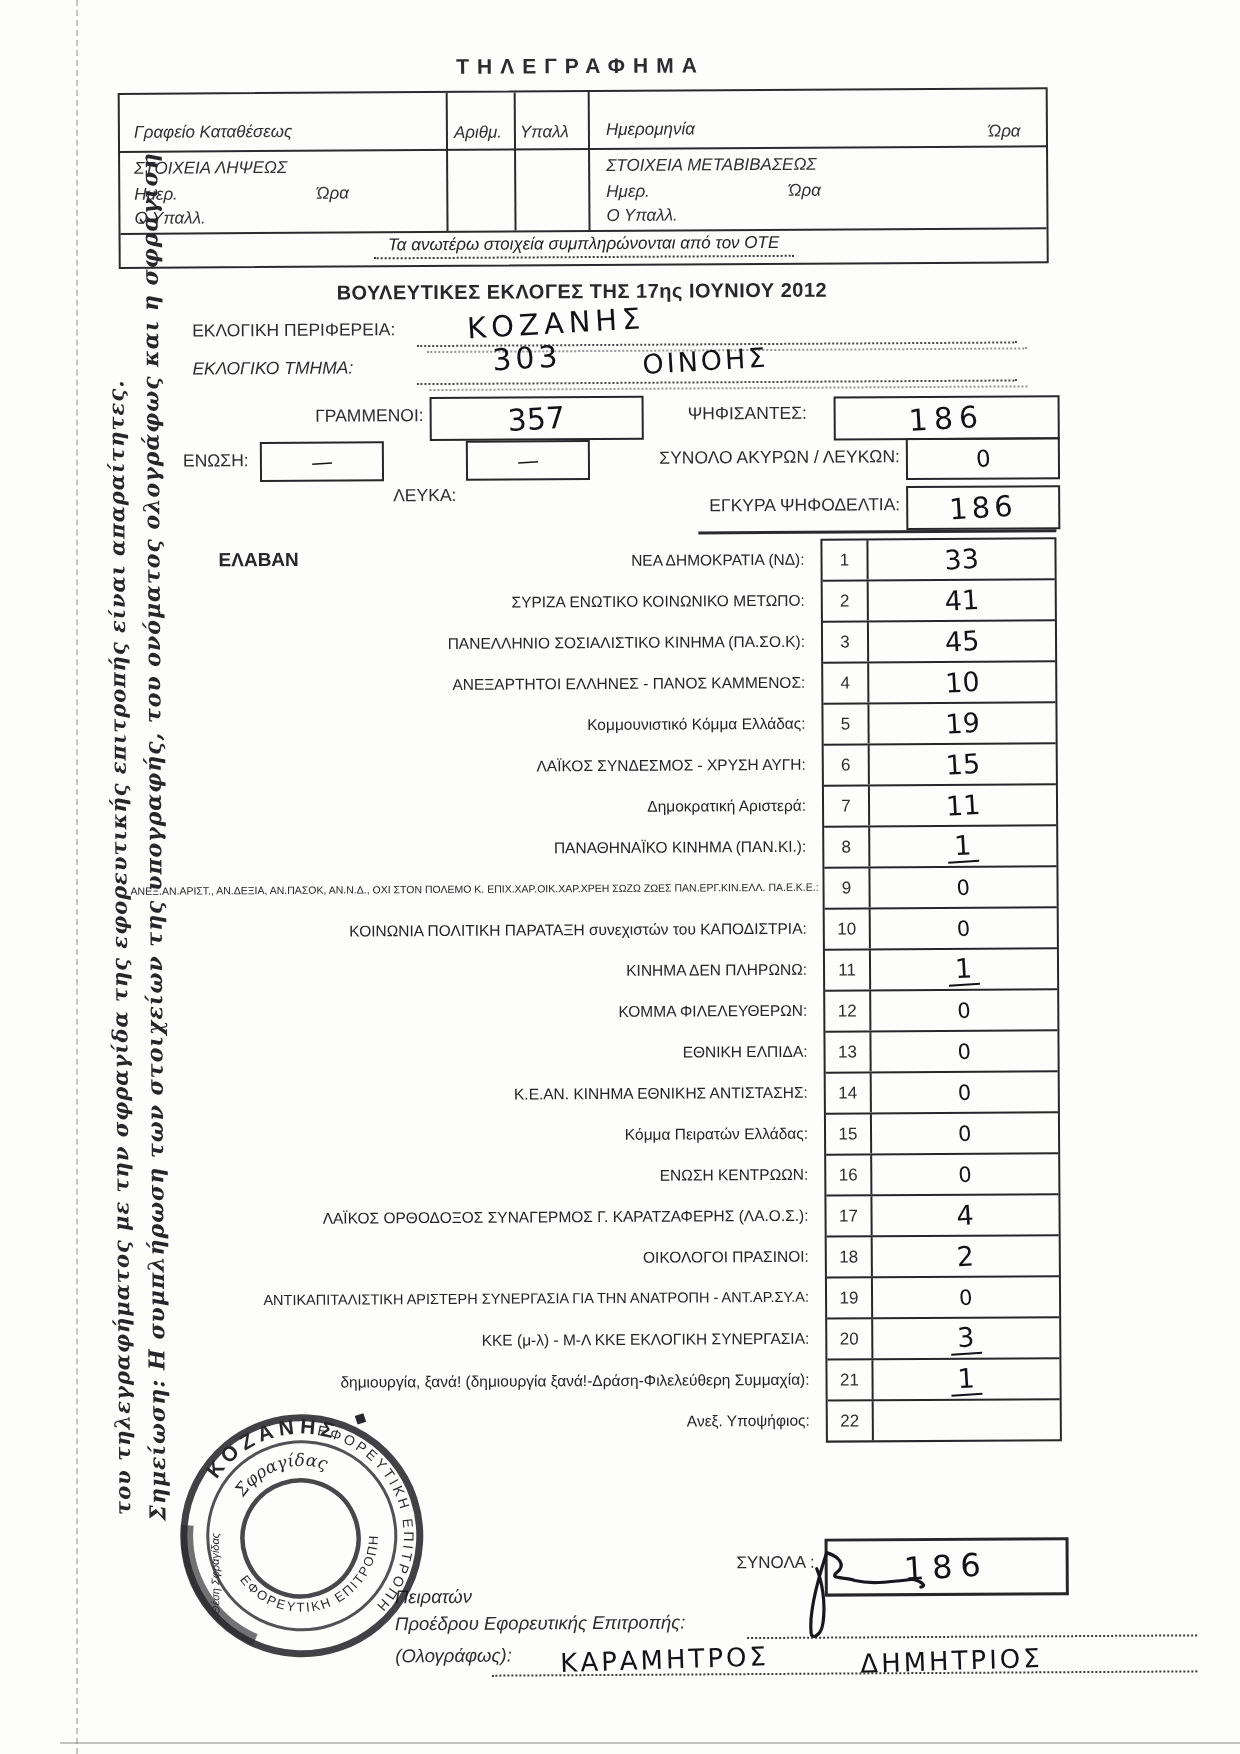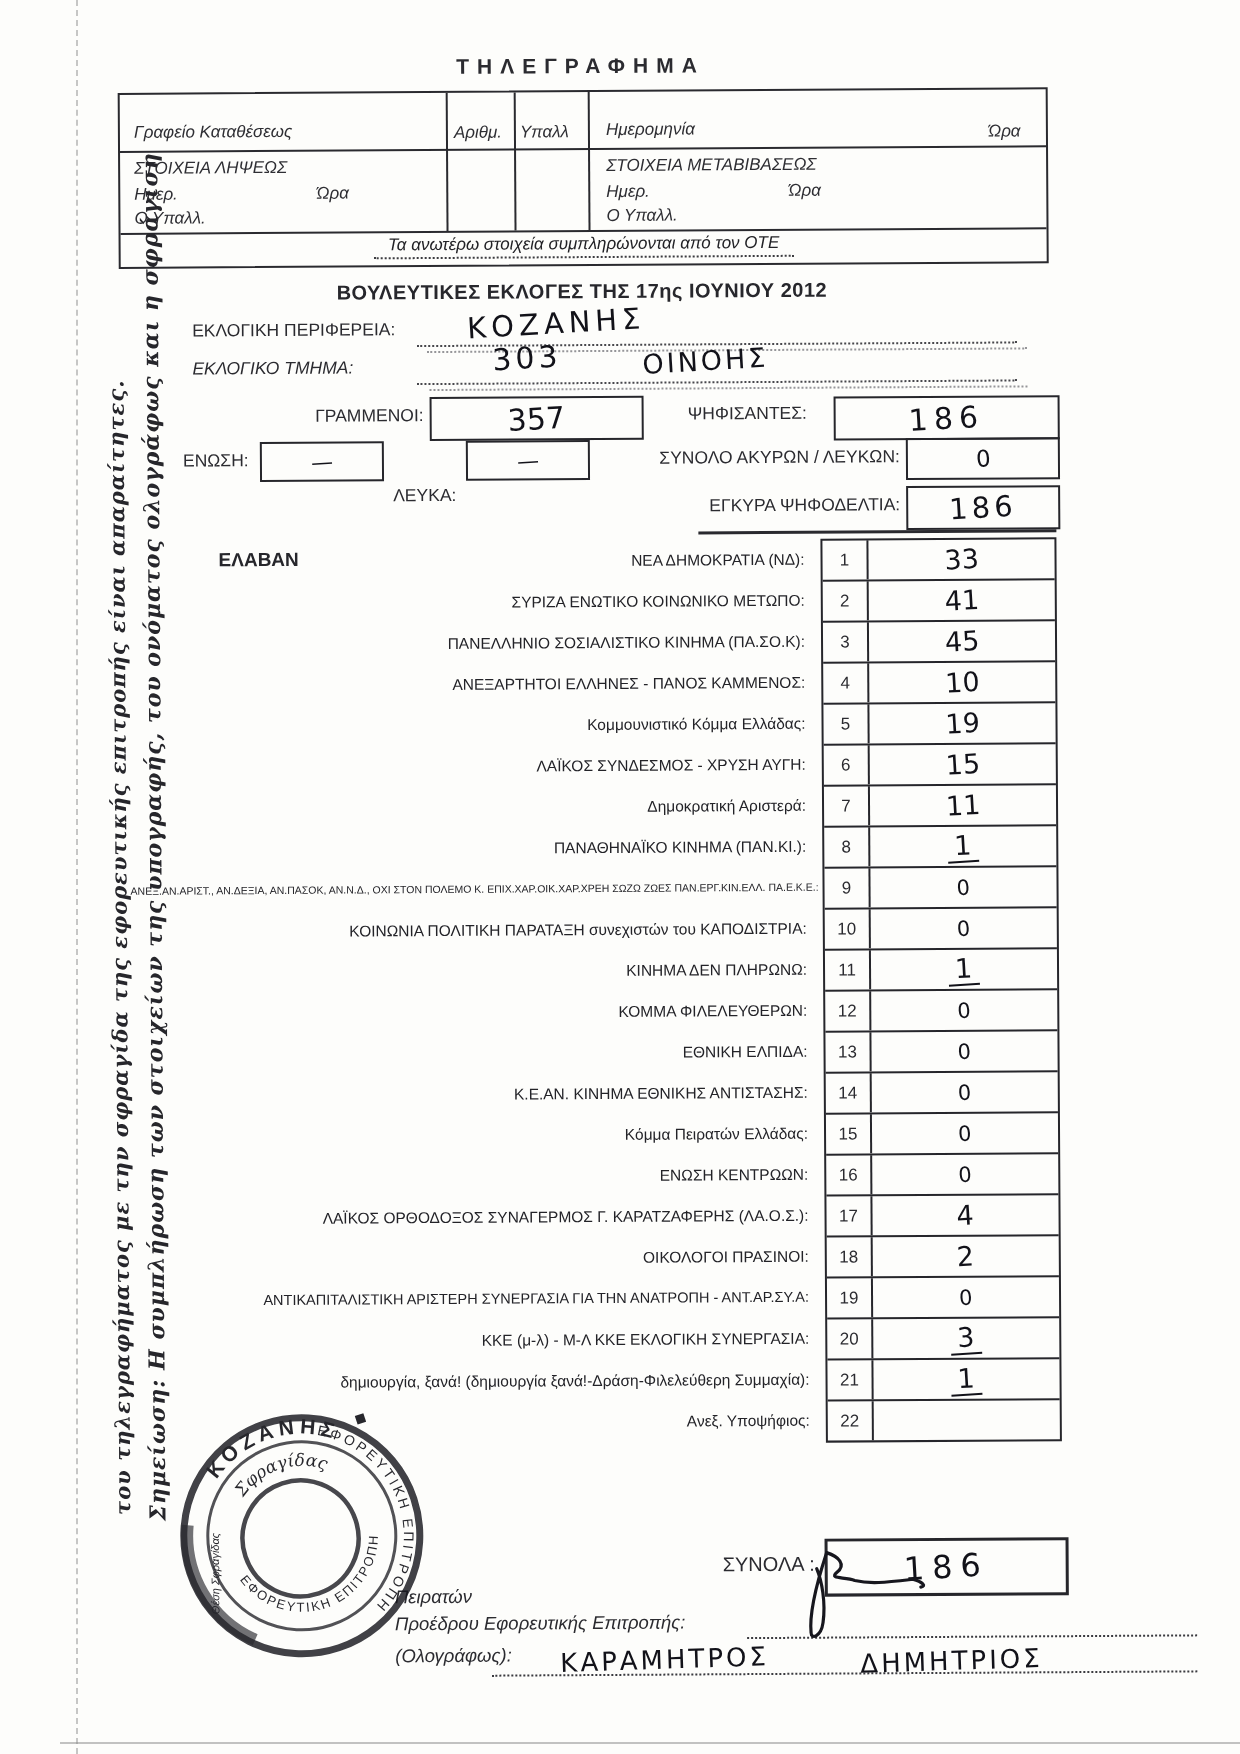--- a/index.html
+++ b/index.html
@@ -283,21 +283,21 @@
           </div>
         </div>
       <div class="trow">
           <div class="tnum">22</div>
           <div class="tval">
             <span class="hand hv"></span>
           </div>
         </div>
     </div>
 
-    <div class="abs flabel" style="left:660px;top:1554px;width:150px;text-align:right;font-size:20px;">ΣΥΝΟΛΑ :</div>
+    <div class="abs flabel" style="left:660px;top:1554px;width:150px;text-align:right;font-size:17px;">ΣΥΝΟΛΑ :</div>
     <div class="abs fbox thick" style="left:820px;top:1540px;width:238px;height:52px;">
       <span class="hand" style="font-size:32px;letter-spacing:8px;">186</span>
     </div>
 
     <div class="abs siglabel" style="left:390px;top:1585px;">Πειρατών</div>
     <div class="abs siglabel" style="left:390px;top:1612px;">Προέδρου Εφορευτικής Επιτροπής:</div>
     <div class="dotline" style="left:742px;top:1638px;width:450px;"></div>
     <div class="abs siglabel" style="left:390px;top:1644px;">(Ολογράφως):</div>
     <div class="dotline" style="left:487px;top:1674px;width:705px;"></div>
     <div class="abs hand name" style="left:555px;top:1645px;">ΚΑΡΑΜΗΤΡΟΣ</div>

